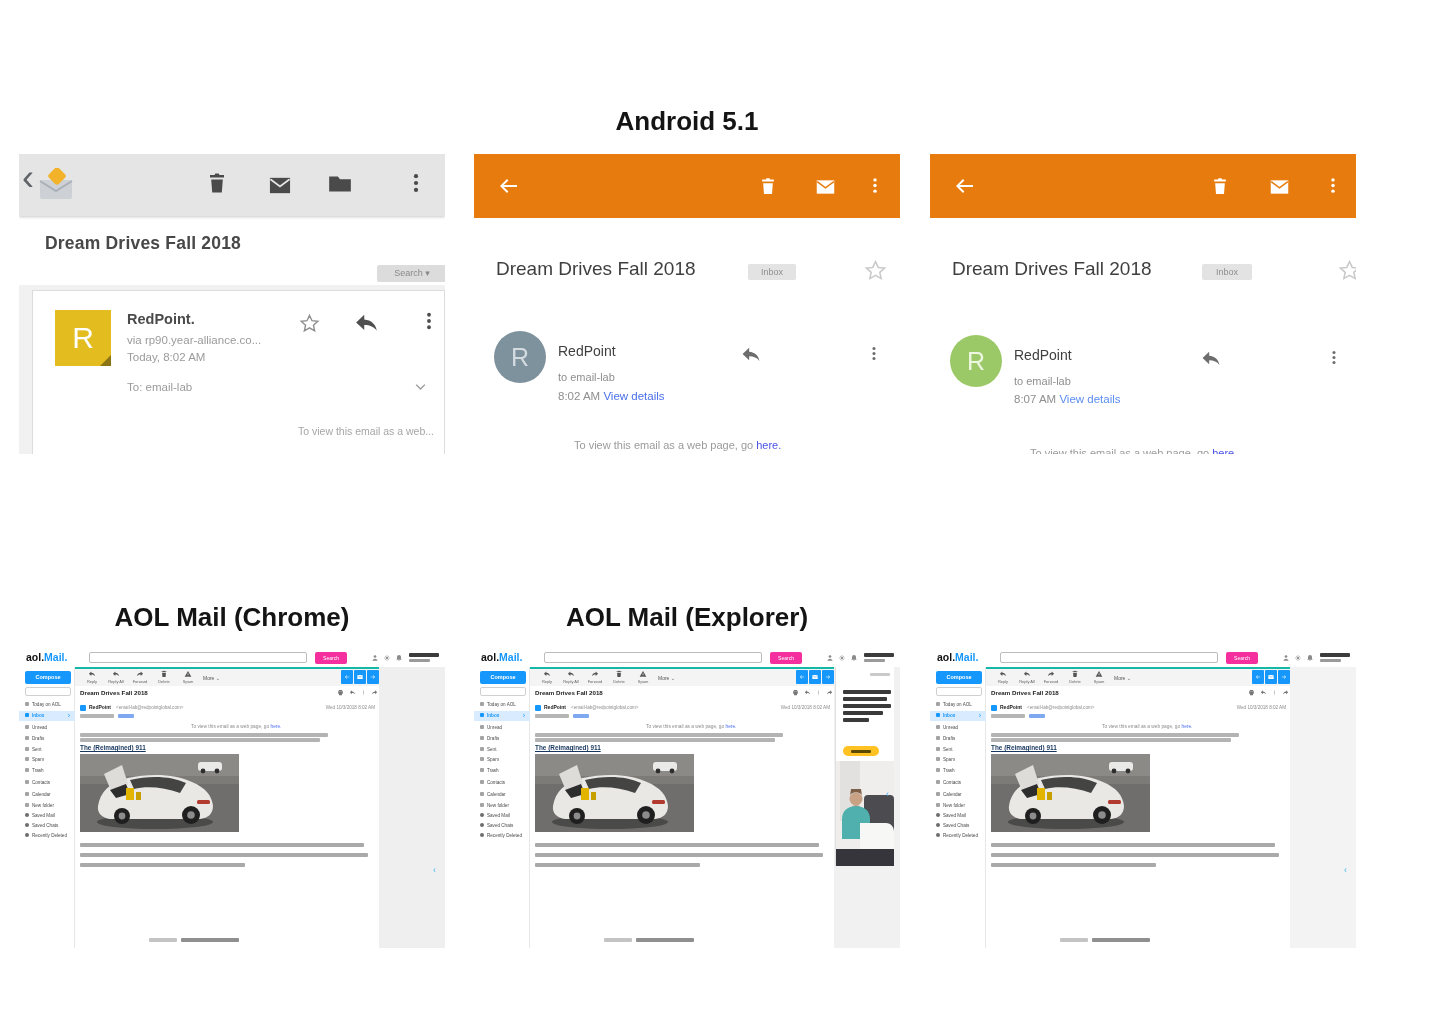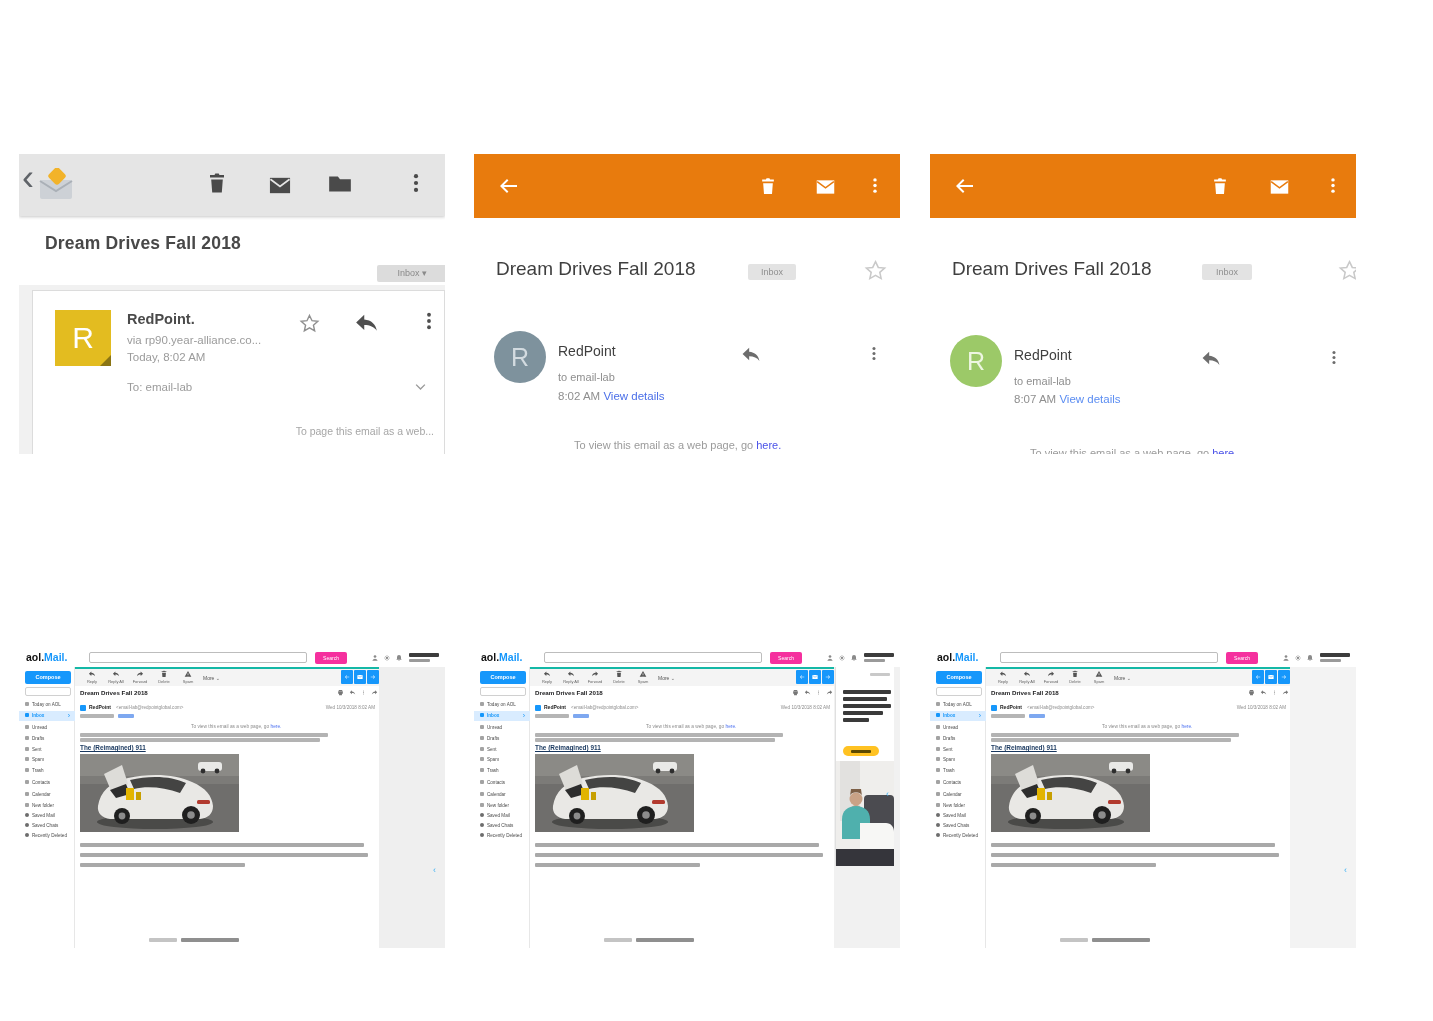--- a/index.html
+++ b/index.html
@@ -136,20 +136,23 @@
   <symbol id="i-print" viewBox="0 0 24 24">
       <path fill="currentColor" d="M6 3h12v4H6zM4 8h16v8h-3v5H7v-5H4zm5 8h6v3H9z"></path>
     </symbol>
   <symbol id="i-alert" viewBox="0 0 24 24">
       <path fill="currentColor" d="M12 3L2 20h20L12 3zm-1 7h2v5h-2zm0 7h2v2h-2z"></path>
     </symbol>
 </svg>
 
 <div id="canvas">
 
+  <div class="col-head" style="left:474px;top:106px">Android 5.1</div>
+  <div class="col-head" style="left:19px;top:602px">AOL Mail (Chrome)</div>
+  <div class="col-head" style="left:474px;top:602px">AOL Mail (Explorer)</div>
 
   <div class="prev android" style="left:19px;top:154px">
     <div class="fuzz">
       <div class="a44-toolbar">
         <span class="a44-back">‹</span>
         <span class="ico" style="left:18px;top:14px">
           <svg width="38" height="34" viewBox="0 0 38 34">
               <rect x="3" y="12" width="32" height="19" rx="2" fill="#cdd1d6"></rect>
               <path d="M3 13l16 10 16-10" stroke="#aab0b7" stroke-width="2" fill="none"></path>
               <rect x="13" y="1" width="14" height="14" rx="3" transform="rotate(45 20 8)" fill="#F2B32A"></rect>
@@ -170,21 +173,21 @@
               <use href="#i-folder"></use>
             </svg>
           </span>
         <span class="ico" style="left:386px;top:15px;color:#4a4a4a">
             <svg width="22" height="28">
               <use href="#i-dots"></use>
             </svg>
           </span>
       </div>
       <div class="a44-subject">Dream Drives Fall 2018</div>
-      <div class="a44-chip">Inbox ▾</div>
+      <div class="a44-chip">Search ▾</div>
       <div class="a44-graybody"></div>
       <div class="a44-card">
         <div class="a44-avatar"><span>R</span><span class="fold"></span></div>
         <div class="a44-name">RedPoint.</div>
         <div class="a44-via">via rp90.year-alliance.co...</div>
         <div class="a44-date">Today, 8:02 AM</div>
         <span class="ico" style="left:266px;top:22px;color:#8f8f8f">
             <svg width="21" height="21">
               <use href="#i-star"></use>
             </svg>
@@ -198,21 +201,21 @@
             <svg width="20" height="26">
               <use href="#i-dots"></use>
             </svg>
           </span>
         <div class="a44-to">To: email-lab</div>
         <span class="ico" style="left:380px;top:88px;color:#9a9a9a">
             <svg width="15" height="15">
               <use href="#i-chevd"></use>
             </svg>
           </span>
-        <div class="a44-webnote">To page this email as a web...</div>
+        <div class="a44-webnote">To view this email as a web...</div>
       </div>
     </div>
   </div>
 
   <div class="prev android" style="left:474px;top:154px">
     <div class="fuzz">
       <div class="a5-toolbar">
         <span class="ico" style="left:22px;top:20px;color:#fff">
             <svg width="24" height="24">
               <use href="#i-back"></use>

